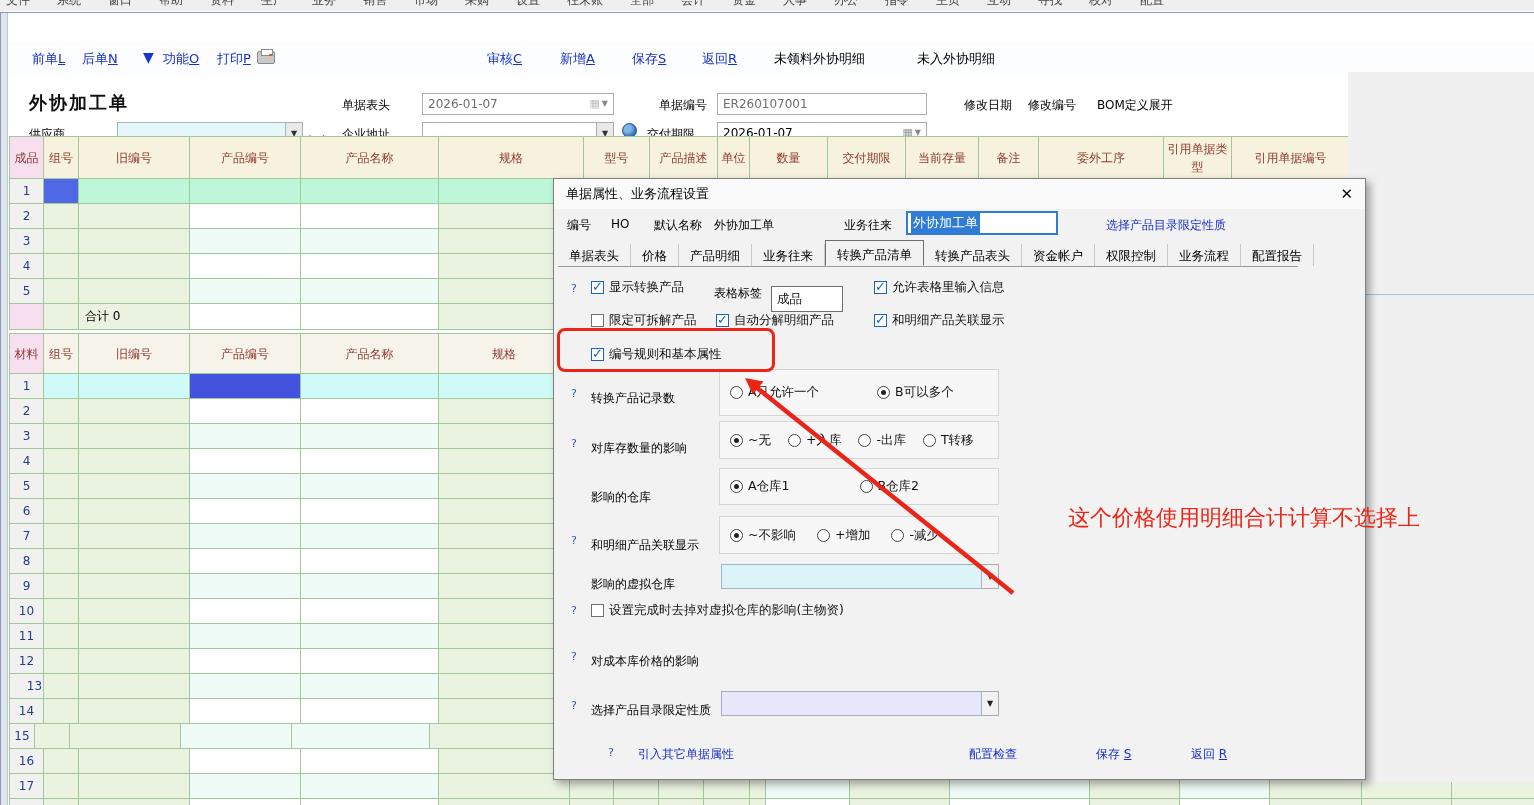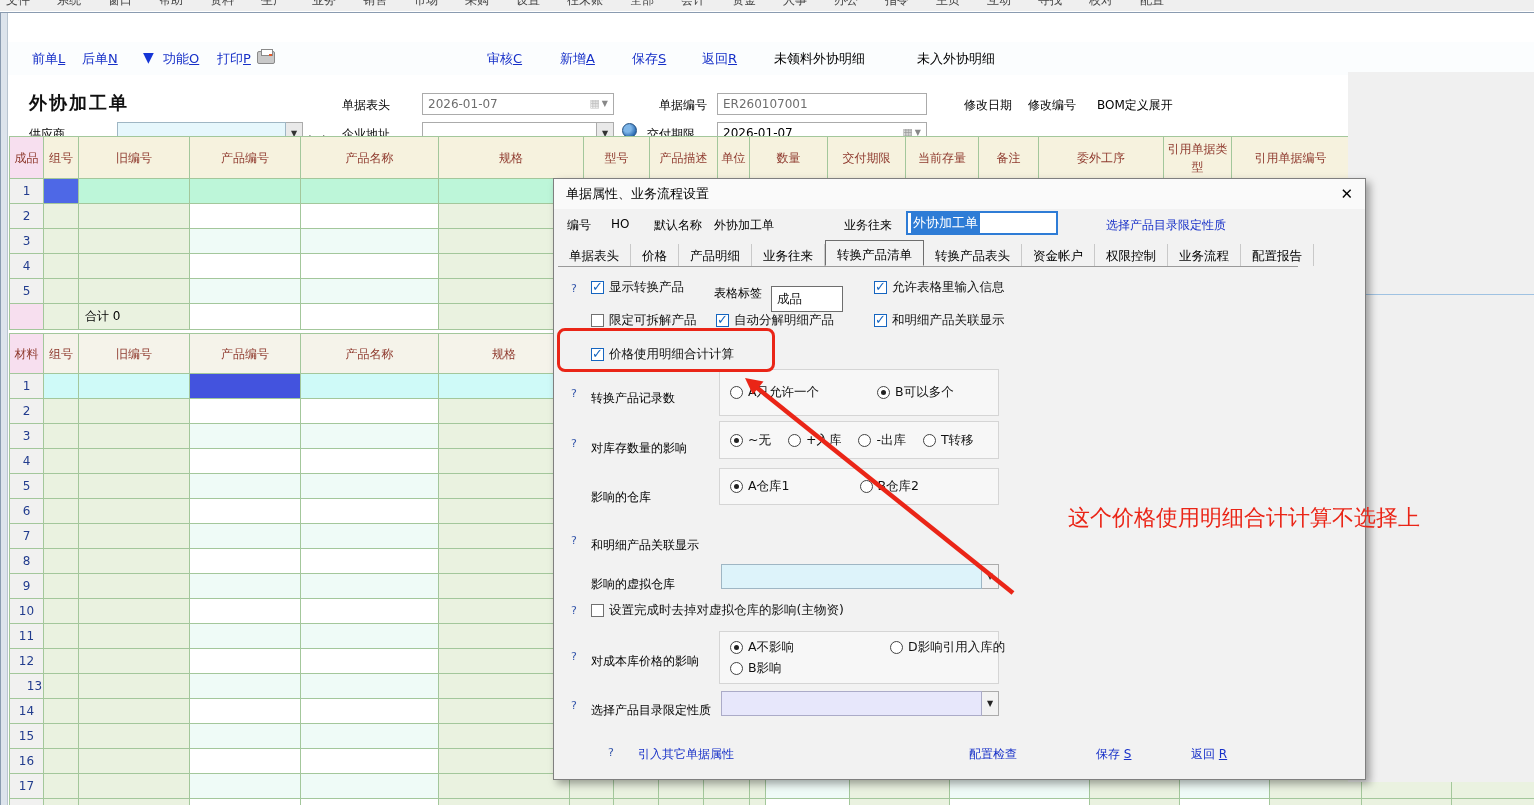--- a/index.html
+++ b/index.html
@@ -638,21 +638,21 @@
         <div class="gcell alt-even" style="width: 84px; height: 25px;"></div>
         <div class="gcell c-green" style="width: 100px; height: 25px;"></div>
         <div class="gcell alt-even" style="width: 140px; height: 25px;"></div>
         <div class="gcell c-green" style="width: 90px; height: 25px;"></div>
         <div class="gcell alt-even" style="width: 90px; height: 25px;"></div>
         <div class="gcell c-green" style="width: 92px; height: 25px;"></div>
         <div class="gcell c-green" style="width: 90px; height: 25px;"></div>
         <div class="gcell c-green" style="width: 92px; height: 25px;"></div>
       </div>
       <div class="tr">
-        <div class="gcell rownum" style="width: 34px; height: 25px; text-align: center;">15</div>
+        <div class="gcell rownum" style="width: 25px; height: 25px; text-align: center;">15</div>
         <div class="gcell c-green" style="width: 35px; height: 25px;"></div>
         <div class="gcell c-green" style="width: 111px; height: 25px;"></div>
         <div class="gcell alt-odd" style="width: 111px; height: 25px;"></div>
         <div class="gcell alt-odd" style="width: 138px; height: 25px;"></div>
         <div class="gcell c-green" style="width: 131px; height: 25px;"></div>
         <div class="gcell c-green" style="width: 44px; height: 25px;"></div>
         <div class="gcell c-green" style="width: 45px; height: 25px;"></div>
         <div class="gcell c-green" style="width: 45px; height: 25px;"></div>
         <div class="gcell c-green" style="width: 46px; height: 25px;"></div>
         <div class="gcell c-green" style="width: 16px; height: 25px;"></div>
@@ -785,21 +785,21 @@
     <span class="cb on"></span>
       <span>自动分解明细产品</span>
   </div>
   <div class="cbrow" style="left:320px; top:133px">
     <span class="cb on"></span>
       <span>和明细产品关联显示</span>
   </div>
 
   <div class="cbrow" style="left:37px; top:167px">
     <span class="cb on"></span>
-      <span>价格使用明细合计计算</span>
+      <span>编号规则和基本属性</span>
   </div>
 
   <span class="qmark" style="left:17px; top:208px">?</span>
   <span class="dlg-label" style="left:37px; top:211px">转换产品记录数</span>
   <div class="groupbox" style="top:190px; height:47px; gap:58px">
       <span class="opts" style="display: flex; gap: inherit; align-items: center;">
         <span class="radio">
           <span class="rb"></span>
           <span>A只允许一个</span>
         </span>
@@ -842,47 +842,51 @@
         </span>
         <span class="radio">
           <span class="rb"></span>
           <span>B仓库2</span>
         </span>
       </span>
     </div>
 
   <span class="qmark" style="left:17px; top:355px">?</span>
   <span class="dlg-label" style="left:37px; top:358px">和明细产品关联显示</span>
+  <div class="groupbox" style="top:337px; height:38px; gap:21px">
+      <span class="opts" style="display: flex; gap: inherit; align-items: center;">
+        <span class="radio">
+          <span class="rb sel"></span>
+          <span>~不影响</span>
+        </span>
+        <span class="radio">
+          <span class="rb"></span>
+          <span>+增加</span>
+        </span>
+        <span class="radio">
+          <span class="rb"></span>
+          <span>-减少</span>
+        </span>
+      </span>
+    </div>
 
   <span class="dlg-label" style="left:37px; top:397px">影响的虚拟仓库</span>
   <div class="dlg-combo" style="top:385px">
     <div class="cfield cyan"></div>
     <div class="cbtn">▼</div>
   </div>
 
   <span class="qmark" style="left:17px; top:425px">?</span>
   <div class="cbrow" style="left:37px; top:423px">
     <span class="cb"></span>
       <span>设置完成时去掉对虚拟仓库的影响(主物资)</span>
   </div>
 
   <span class="qmark" style="left:17px; top:471px">?</span>
   <span class="dlg-label" style="left:37px; top:474px">对成本库价格的影响</span>
-  <div class="groupbox grid2" style="top:452px; height:53px">
-      <span class="opts" style="display:contents"><span class="radio">
-          <span class="rb sel"></span>
-          <span>A不影响</span>
-        </span><span class="radio">
-          <span class="rb"></span>
-          <span>D影响引用入库的</span>
-        </span><span class="radio">
-          <span class="rb"></span>
-          <span>B影响</span>
-        </span></span>
-    </div>
 
   <span class="qmark" style="left:17px; top:520px">?</span>
   <span class="dlg-label" style="left:37px; top:523px">选择产品目录限定性质</span>
   <div class="dlg-combo" style="top:512px">
     <div class="cfield lav"></div>
     <div class="cbtn">▼</div>
   </div>
 
   <span class="qmark" style="left:54px; top:567px">?</span>
   <span class="dlg-link" style="left:84px; top:567px">引入其它单据属性</span>

